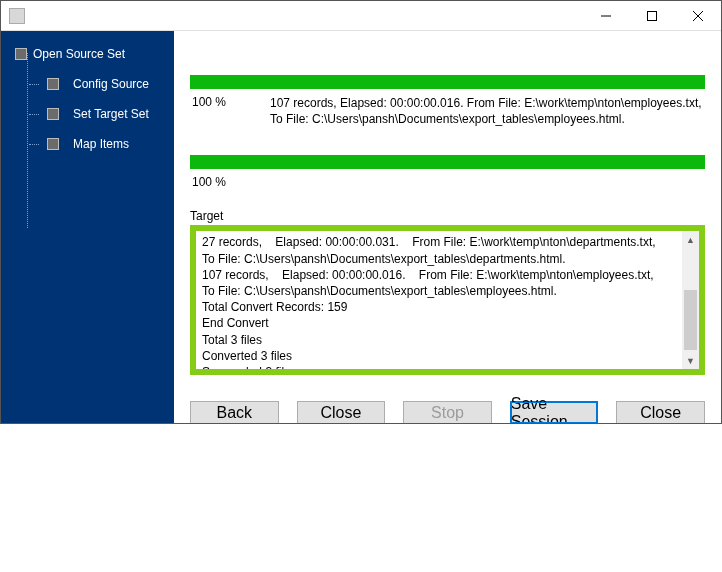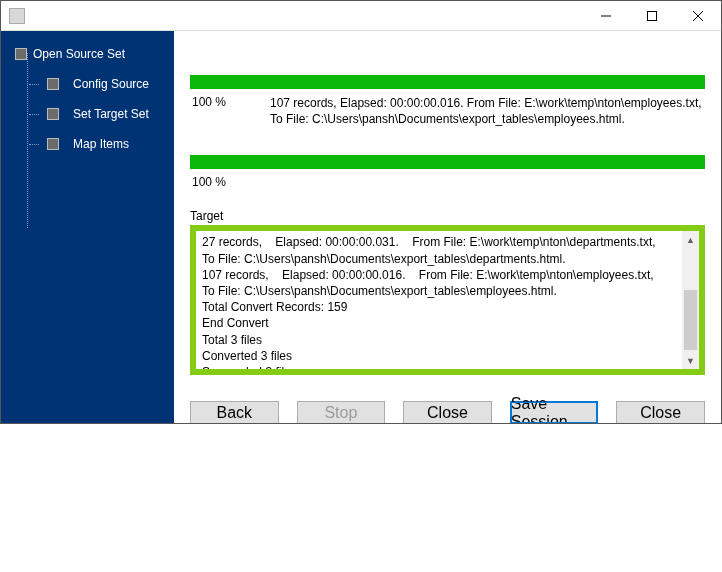--- a/index.html
+++ b/index.html
@@ -261,20 +261,20 @@
           <div class="scroll-btn">▲</div>
           <div class="scroll-track">
             <div class="scroll-thumb"></div>
           </div>
           <div class="scroll-btn">▼</div>
         </div>
       </div>
 
       <div class="button-row">
         <div class="btn">Back</div>
+        <div class="btn">Close</div>
         <div class="btn disabled">Stop</div>
-        <div class="btn">Close</div>
         <div class="btn primary">Save Session</div>
         <div class="btn">Close</div>
       </div>
     </div>
   </div>
 </div>
 
 </body></html>

